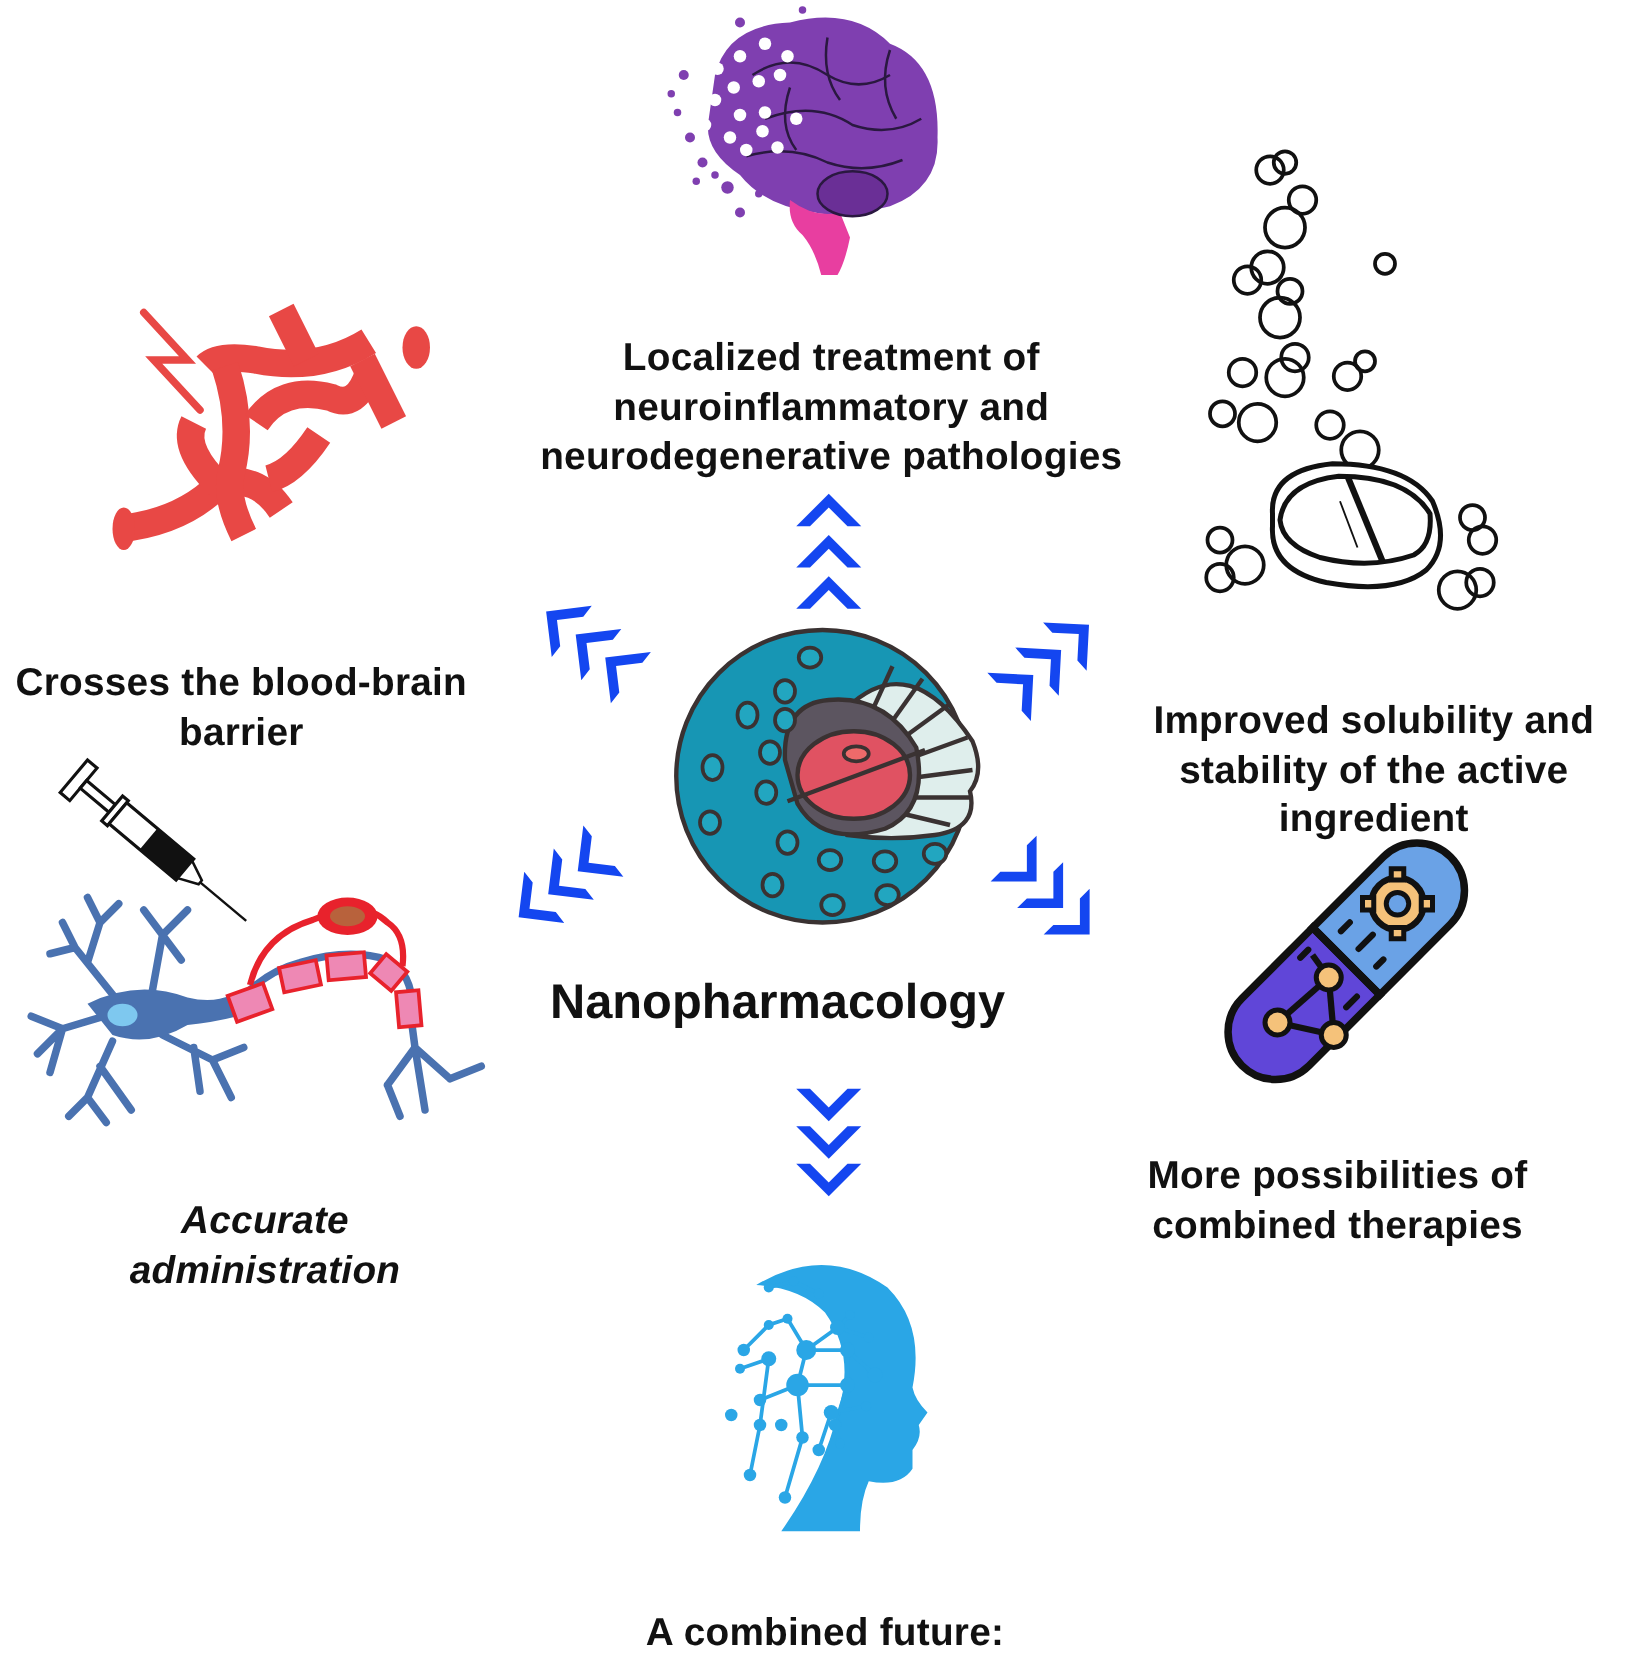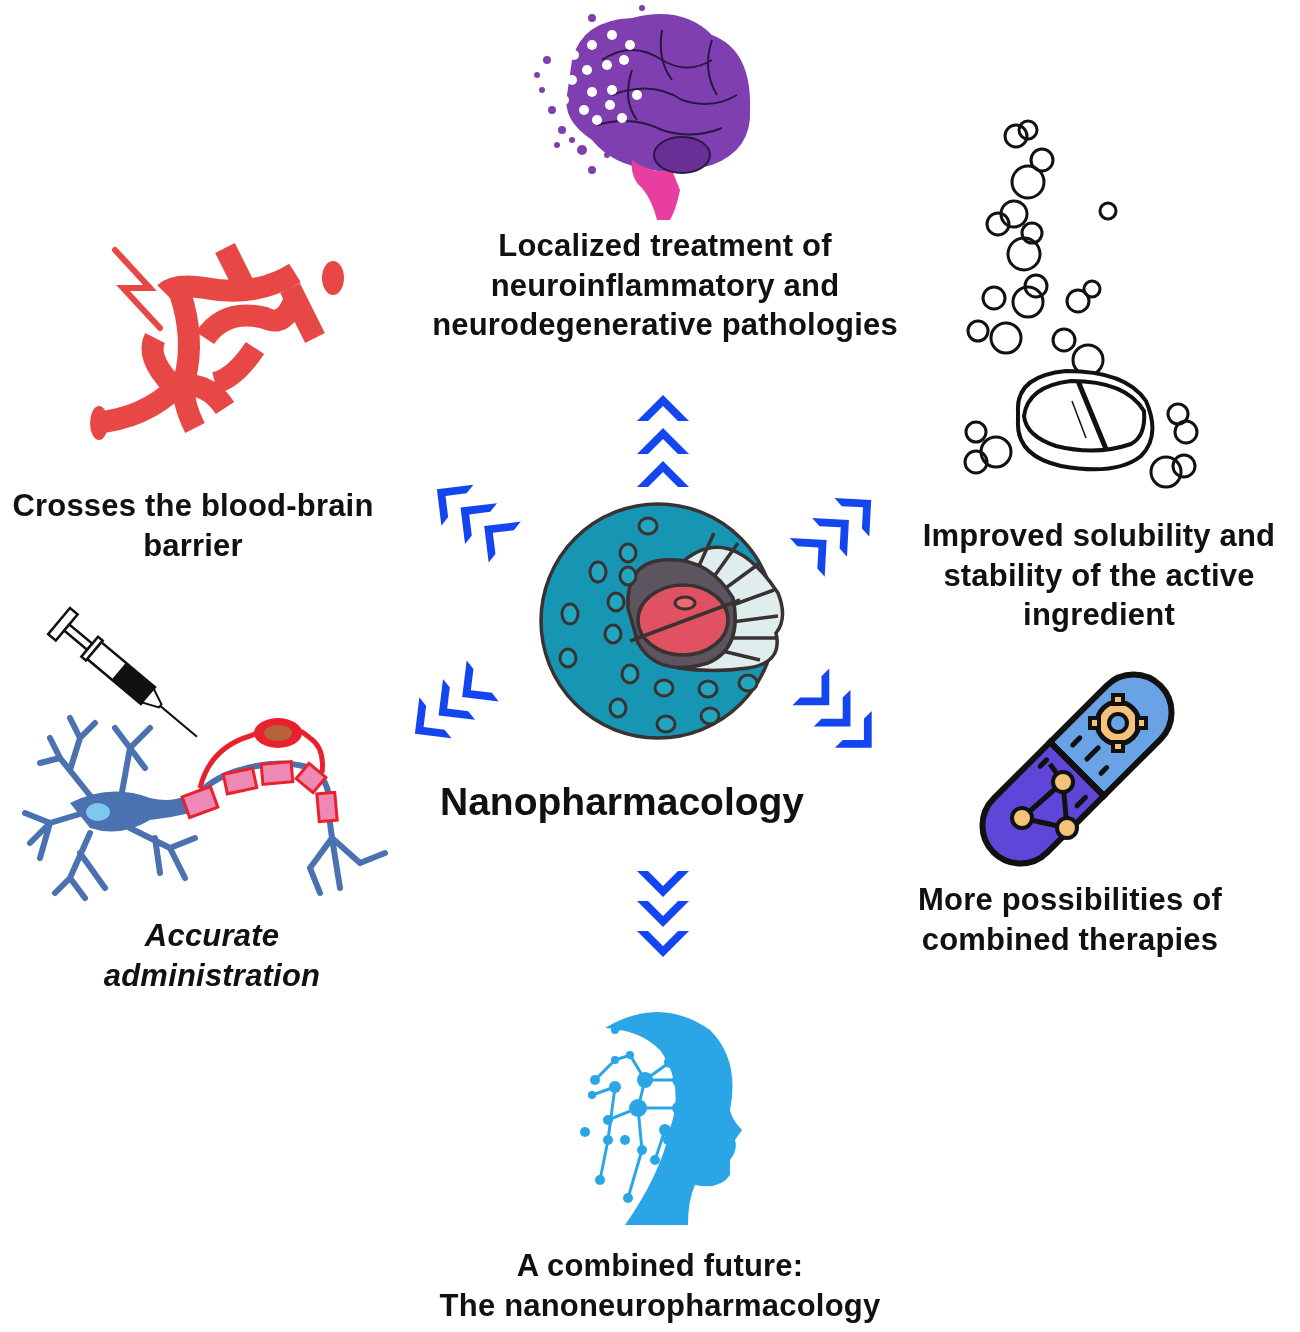--- a/index.html
+++ b/index.html
@@ -1,19 +1,19 @@
 <!DOCTYPE html>
 <html><head>
 <meta charset="utf-8">
 <style>
   html, body { margin:0; padding:0; background:#ffffff; }
   body { width:1300px; height:1332px; position:relative; overflow:hidden;
          font-family:"Liberation Sans", "DejaVu Sans", sans-serif; }
   .lbl { position:absolute; font-weight:bold; color:#111111; text-align:center;
-         line-height:1.28; white-space:pre-line; font-size:31px; letter-spacing:0.2px; }
+         line-height:1.28; white-space:pre-line; font-size:31px; letter-spacing:0.2px;margin-top:40px; }
   .title { position:absolute; font-weight:bold; color:#111; font-size:39px; }
   svg.icon { position:absolute; overflow:visible; }
   svg.arrows { position:absolute; left:0; top:0; width:1300px; height:1332px; }
 </style>
 </head>
 <body>
 
 <svg class="arrows" viewBox="0 0 1300 1332">
   <defs>
     <path id="chev" d="M-26,14 L0,-12 L26,14 L15,14 L0,-1 L-15,14 Z" fill="#1446f0"></path>

